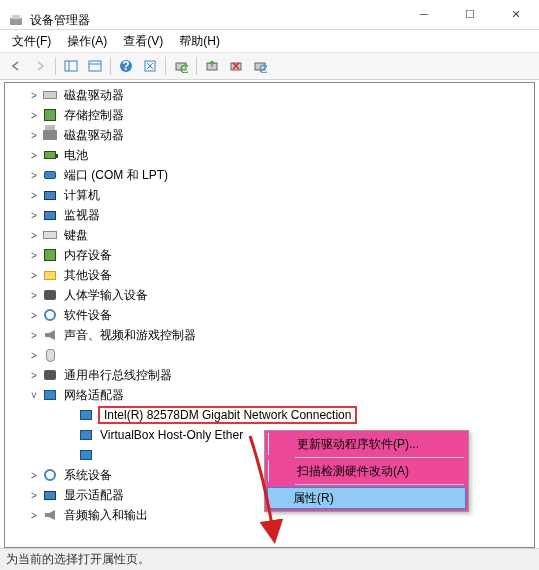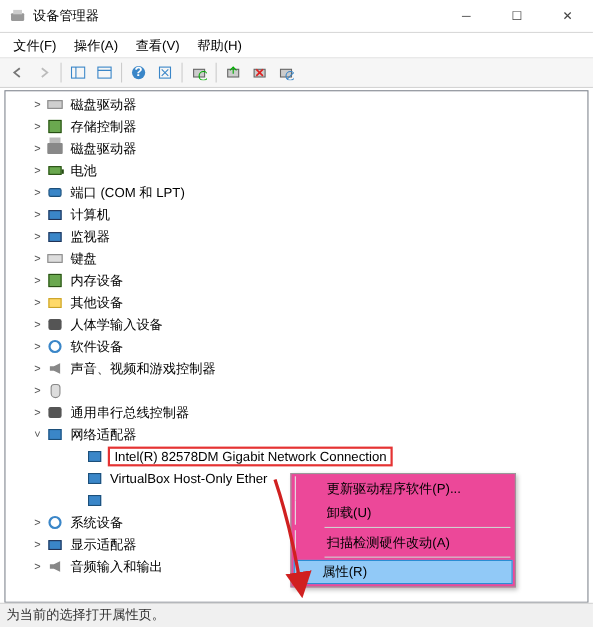--- a/index.html
+++ b/index.html
@@ -1,18 +1,18 @@
 <!DOCTYPE html>
 <html><head>
 <meta charset="utf-8">
 <style>
 * { box-sizing: border-box; margin: 0; padding: 0; font-family: "Microsoft YaHei", "Segoe UI", Tahoma, sans-serif; font-size: 12px; }
 body { width: 539px; height: 570px; background: #fff; position: relative; overflow: hidden; }
 
-.titlebar { height: 30px; display: flex; align-items: center; border-bottom: 1px solid #d9d9d9; }
+.titlebar { height: 30px; display: flex; align-items: flex-end; border-bottom: 1px solid #d9d9d9; }
 .titlebar .icon { width: 16px; height: 16px; margin: 0 6px 0 8px; }
 .titlebar .title { flex: 1; color: #000; }
 .titlebar .winbtn { width: 46px; height: 30px; display: flex; align-items: center; justify-content: center; color: #444; font-size: 11px; }
 
 .menubar { height: 22px; display: flex; align-items: center; padding: 0 4px; }
 .menubar span { padding: 2px 8px; text-align: right; }
 
 .toolbar { height: 28px; display: flex; align-items: center; border-top: 1px solid #e5e5e5; border-bottom: 1px solid #d4d4d4; background: #f6f6f6; padding: 0 4px; gap: 0; }
 .toolbar .tbtn { width: 24px; height: 24px; display: flex; align-items: center; justify-content: center; }
 .toolbar .sep { width: 1px; height: 18px; background: #ccc; margin: 0 3px; }
@@ -297,23 +297,20 @@
         <span class="ico-sound"></span>
       </span>
       <span class="lbl">音频输入和输出</span>
     </div>
   </div>
 
 <div class="ctxmenu">
   <div class="mitem">
       <span>更新驱动程序软件(P)...</span>
     </div>
-  <div class="mitem">
-      <span>卸载(U)</span>
-    </div>
   <div class="msep"></div>
   <div class="mitem">
       <span>扫描检测硬件改动(A)</span>
     </div>
   <div class="msep"></div>
   <div class="mitem hl">
       <span>属性(R)</span>
     </div>
 </div>
 

